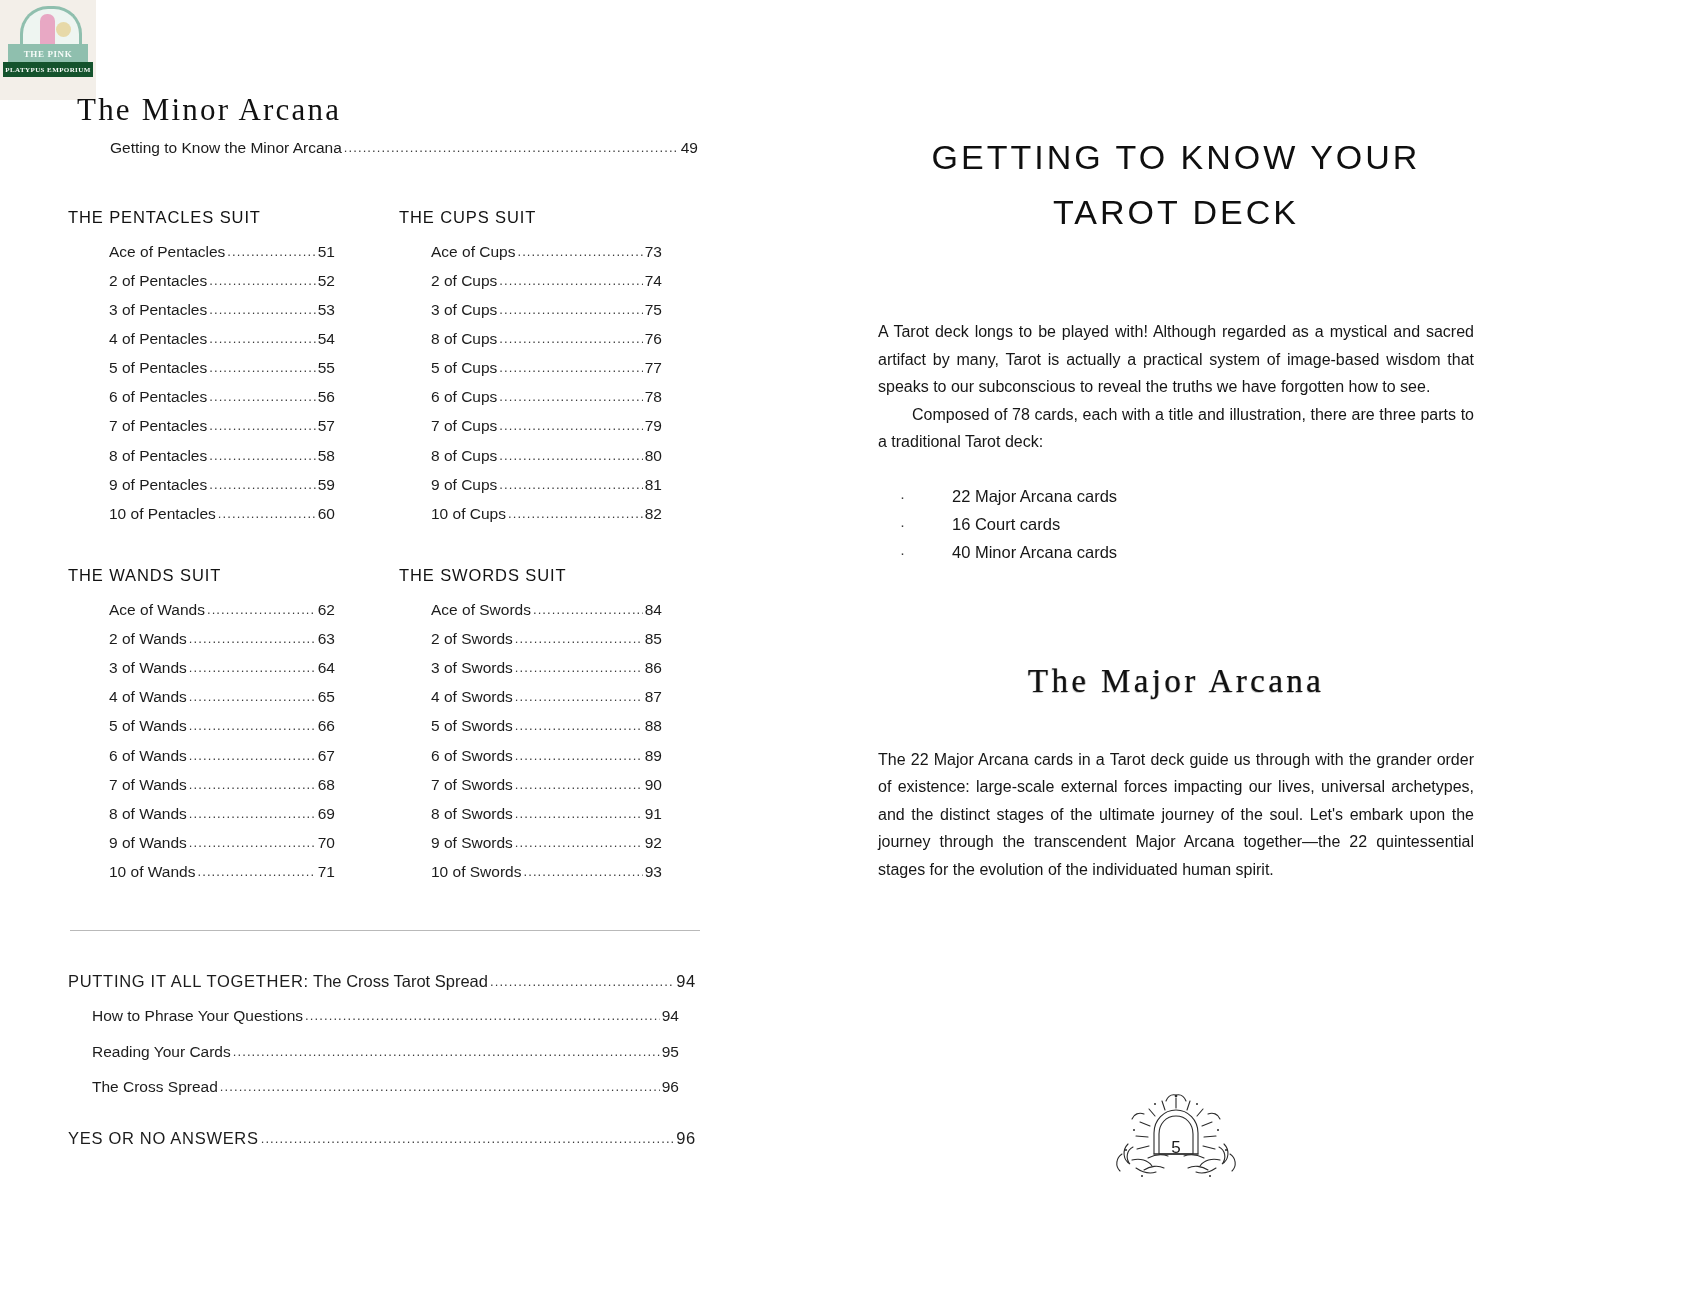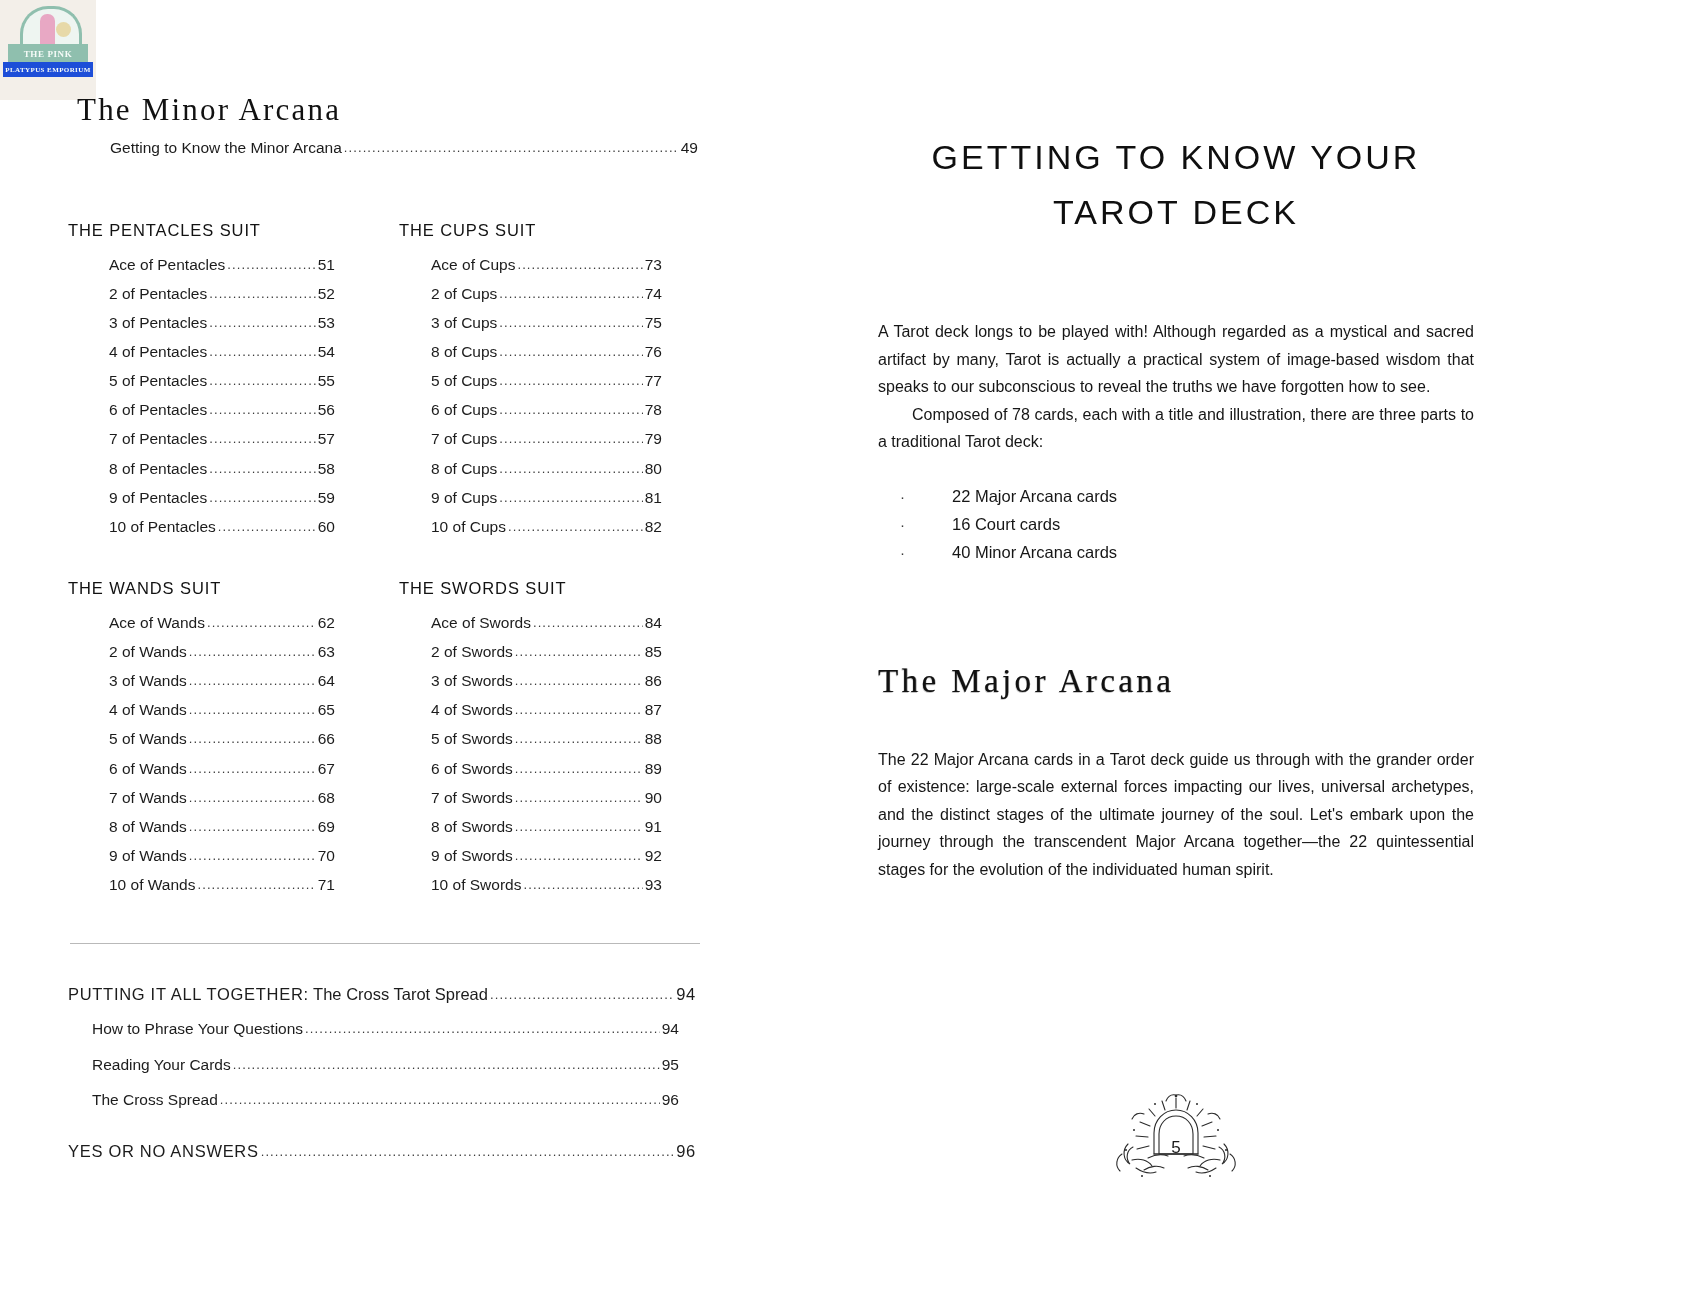--- a/index.html
+++ b/index.html
@@ -73,21 +73,21 @@
     letter-spacing: 0.6px;
     color: #f6fbf8;
     white-space: nowrap;
   }
   .logo-banner2 {
     position: absolute;
     left: 3px;
     top: 62px;
     width: 90px;
     height: 15px;
-    background: #1d4ed8;
+    background: #14532d;
     display: flex;
     align-items: center;
     justify-content: center;
   }
   .logo-banner2 span {
     font-family: "Liberation Serif", serif;
     font-size: 7px;
     font-weight: bold;
     letter-spacing: 0.4px;
     color: #f6fbf8;
@@ -142,21 +142,21 @@
   }
   .toc-row .pg { flex: 0 0 auto; }
 
   .intro-row {
     margin-left: 42px;
     width: 588px;
     font-size: 15.5px;
   }
 
   .suit-grid {
-    margin-top: 58px;
+    margin-top: 45px;
     display: grid;
     grid-template-columns: 325px 1fr;
     column-gap: 0px;
   }
   .suit-block { margin-bottom: 38px; }
   .suit-head {
     font-size: 16.5px;
     letter-spacing: 0.9px;
     color: #121212;
     margin-bottom: 10px;
@@ -237,21 +237,21 @@
     flex: 0 0 auto;
     width: 52px;
     text-align: left;
     padding-left: 22px;
     color: #3a3a3a;
     font-size: 15px;
   }
 
   .arcana-heading {
     margin-top: 96px;
-    text-align: left;
+    text-align: center;
     font-family: "Liberation Serif", serif;
     font-size: 33px;
     letter-spacing: 3.4px;
     color: #111;
     font-weight: normal;
     text-shadow: 0.6px 0.4px 0 rgba(0,0,0,0.45), -0.5px 0.5px 0 rgba(0,0,0,0.22);
   }
 
   .body-copy.second {
     margin-top: 46px;

